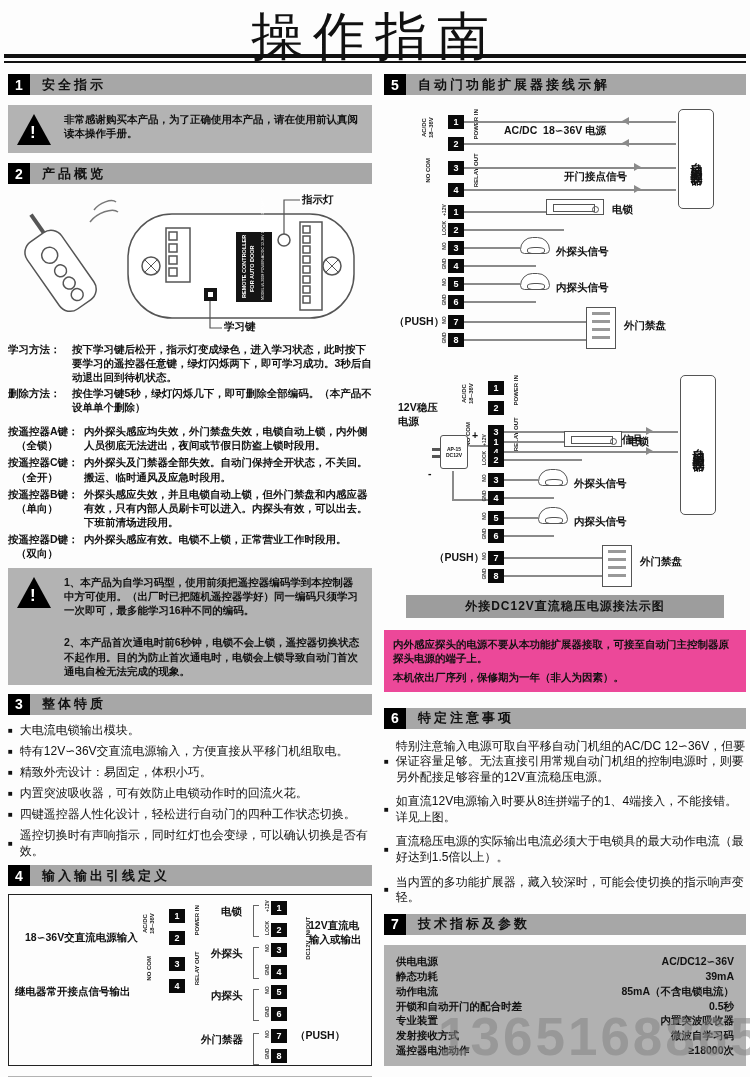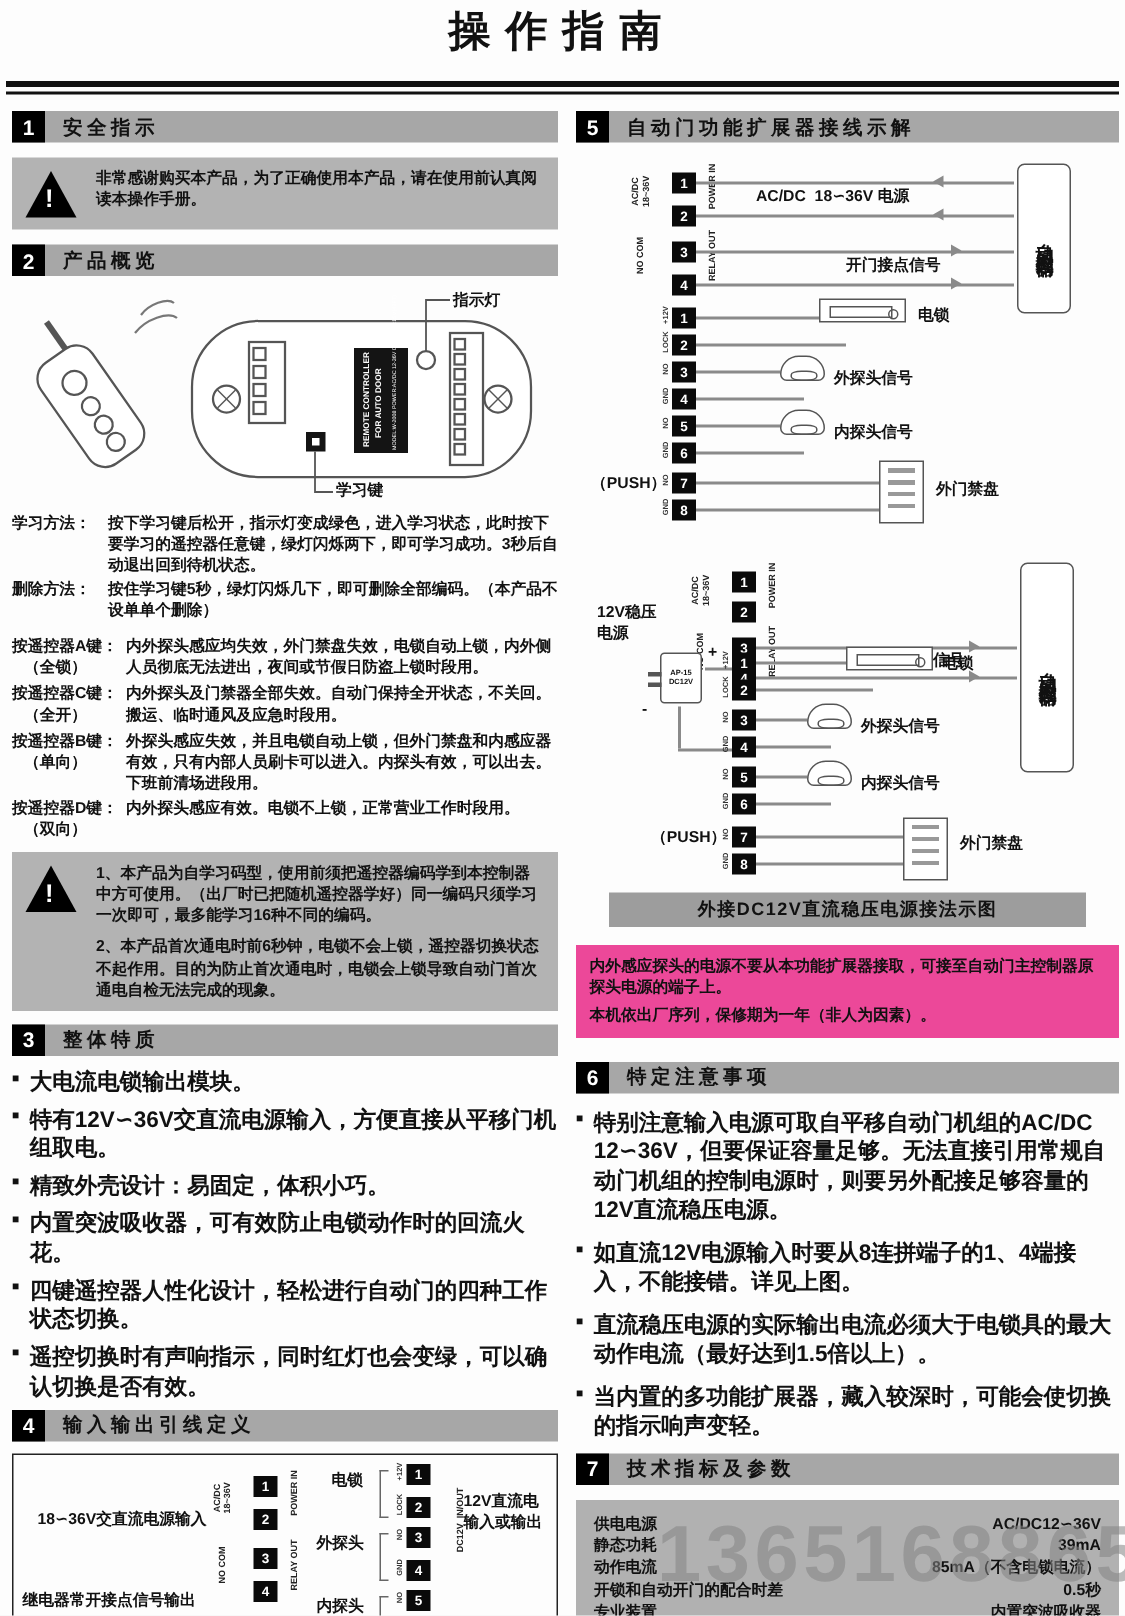--- a/index.html
+++ b/index.html
@@ -1,45 +1,45 @@
 <!DOCTYPE html>
 <html><head>
 <meta charset="utf-8">
 <style>
   * { margin:0; padding:0; box-sizing:border-box; }
   body { background:#e8e8e8; font-family:"Liberation Sans","DejaVu Sans",sans-serif; }
   .page { position:relative; width:750px; height:1077px; background:#fdfdfd; margin:0 auto; overflow:hidden; color:#111; }
-  .title { position:absolute; top:2px; left:0; width:100%; text-align:center; font-size:28px; font-weight:bold; letter-spacing:10px; }
+  .title { position:absolute; top:2px; left:0; width:100%; text-align:center; font-size:52px; font-weight:normal; letter-spacing:10px; }
   .rule { position:absolute; top:54px; left:4px; width:742px; height:9px; border-top:4px solid #111; border-bottom:2px solid #111; }
   .col { position:absolute; top:74px; }
   .col-l { left:8px;  width:364px; }
   .col-r { left:384px; width:362px; }
 
   .bar { display:flex; align-items:center; background:#a7a7a7; height:21px; }
   .bar .num { width:22px; height:21px; background:#000; color:#fff; font-weight:bold; font-size:14px; display:flex; align-items:center; justify-content:center; flex:0 0 22px; }
   .bar .t { font-weight:bold; font-size:13px; margin-left:12px; letter-spacing:3px; }
 
   .warnbox { background:#b3b3b3; display:flex; gap:12px; padding:7px 10px 7px 8px; align-items:flex-start; }
   .tri { position:relative; width:36px; height:32px; flex:0 0 36px; margin-top:2px; }
   .tri::before { content:""; position:absolute; left:1px; top:0; border-left:17px solid transparent; border-right:17px solid transparent; border-bottom:31px solid #000; }
   .tri::after { content:"!"; position:absolute; left:14px; top:9px; color:#fff; font-weight:bold; font-size:17px; }
   .wtxt { font-size:10.5px; font-weight:bold; line-height:1.35; }
-  .wtxt p { margin-bottom:7px; }
+  .wtxt p { margin-bottom:18px; }
   .wtxt p:last-child { margin-bottom:0; }
 
   .body-txt { font-size:10.5px; font-weight:bold; line-height:1.34; }
   .kv { display:flex; margin-bottom:2px; }
   .kv .k { flex:0 0 64px; }
   .kv .v { flex:1; }
   .rk { display:flex; margin-bottom:3px; }
   .rk .kcol { flex:0 0 76px; }
   .rk .kcol .mode { padding-left:8px; }
   .rk .v { flex:1; }
 
-  .feat { display:flex; gap:7px; margin-bottom:5.5px; font-size:15px; font-weight:bold; line-height:1.3; }
+  .feat { display:flex; gap:7px; margin-bottom:5.5px; font-size:12px; font-weight:normal; line-height:1.3;align-items:center; }
   .feat::before { content:"■"; font-size:8px; line-height:1.7; }
 
   .figbox { position:relative; }
   .pin { position:absolute; width:16px; height:14px; background:#0a0a0a; color:#fff; font-size:9px; font-weight:bold; display:flex; align-items:center; justify-content:center; }
   .hl { position:absolute; height:1.5px; background:#8a8a8a; }
   .vl { position:absolute; width:1.5px; background:#8a8a8a; }
   .lbl { position:absolute; font-size:10.5px; font-weight:bold; white-space:pre; }
   .vrot { position:absolute; transform:rotate(-90deg); transform-origin:center; font-size:6px; font-weight:bold; white-space:pre; text-align:center; width:44px; line-height:1.1; color:#222; }
   .sub { position:absolute; transform:rotate(-90deg); transform-origin:center; font-size:5px; font-weight:bold; color:#333; width:22px; text-align:center; }
   .brk { position:absolute; width:6px; border:1.2px solid #666; border-right:none; }

